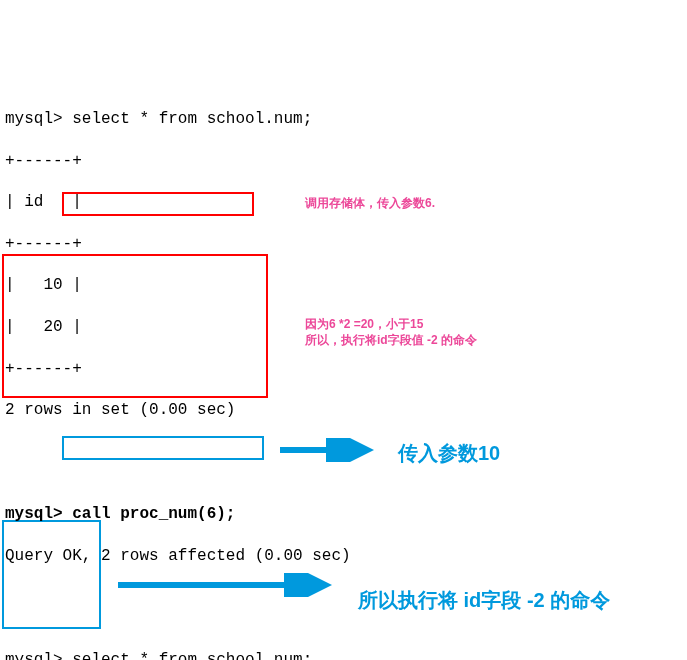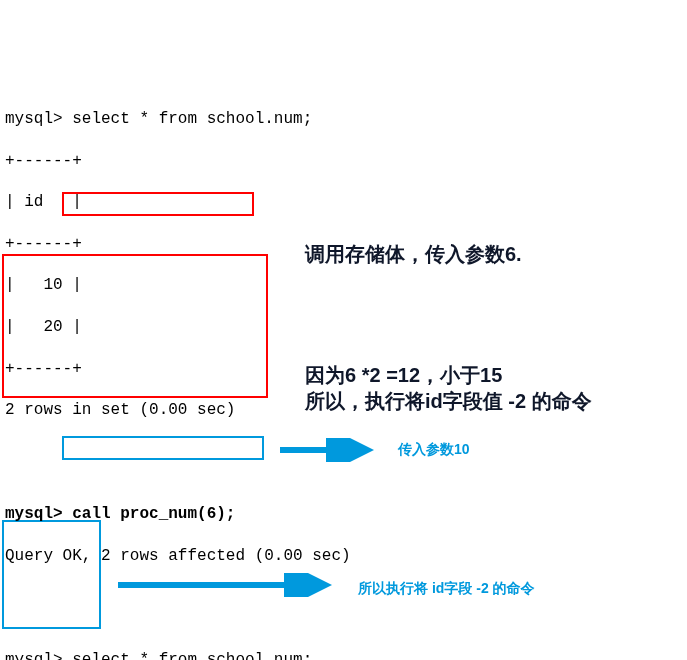--- a/index.html
+++ b/index.html
@@ -8,22 +8,22 @@
     line-height: 1.3;
     background: #fff;
     color: #000;
     padding: 5px;
     margin: 0;
     white-space: pre;
     position: relative;
     width: 687px;
   }
   .bold { font-weight: bold; }
-  .anno-red { color: #0f172a; font-weight: bold; font-family: "Microsoft YaHei", SimHei, sans-serif; font-size: 20px; white-space: normal; position: absolute; margin-top: 45px; }
-  .anno-blue { color: #0099dd; font-weight: bold; font-family: "Microsoft YaHei", SimHei, sans-serif; font-size: 14px; white-space: normal; position: absolute; }
+  .anno-red { color: #ec4899; font-weight: bold; font-family: "Microsoft YaHei", SimHei, sans-serif; font-size: 12px; white-space: normal; position: absolute; }
+  .anno-blue { color: #0099dd; font-weight: bold; font-family: "Microsoft YaHei", SimHei, sans-serif; font-size: 20px; white-space: normal; position: absolute; }
   .box-red { border: 2px solid #ff0000; position: absolute; pointer-events:none;}
   .box-blue { border: 2px solid #0099dd; position: absolute; pointer-events:none;}
   .code-line { position: relative; z-index:1; }
   svg.arrow { position: absolute; }
 </style>
 </head>
 <body>
 
 
 
@@ -62,21 +62,21 @@
 
 
 
 
 
 
 
 <div class="anno-red" style="top:196px; left:305px;">调用存储体，传入参数6.</div>
 
 <div class="anno-red" style="top:317px; left:305px;">
-  <span>因为6 *2 =12，小于15</span><br>
+  <span>因为6 *2 =20，小于15</span><br>
   <span>所以，执行将id字段值 -2 的命令</span>
 </div>
 
 <div class="anno-blue" style="top:440px; left:398px;">传入参数10</div>
 
 <div class="anno-blue" style="top:561px; left:358px;">
   <br>
   <span>所以执行将 id字段 -2 的命令</span>
 </div>
 

